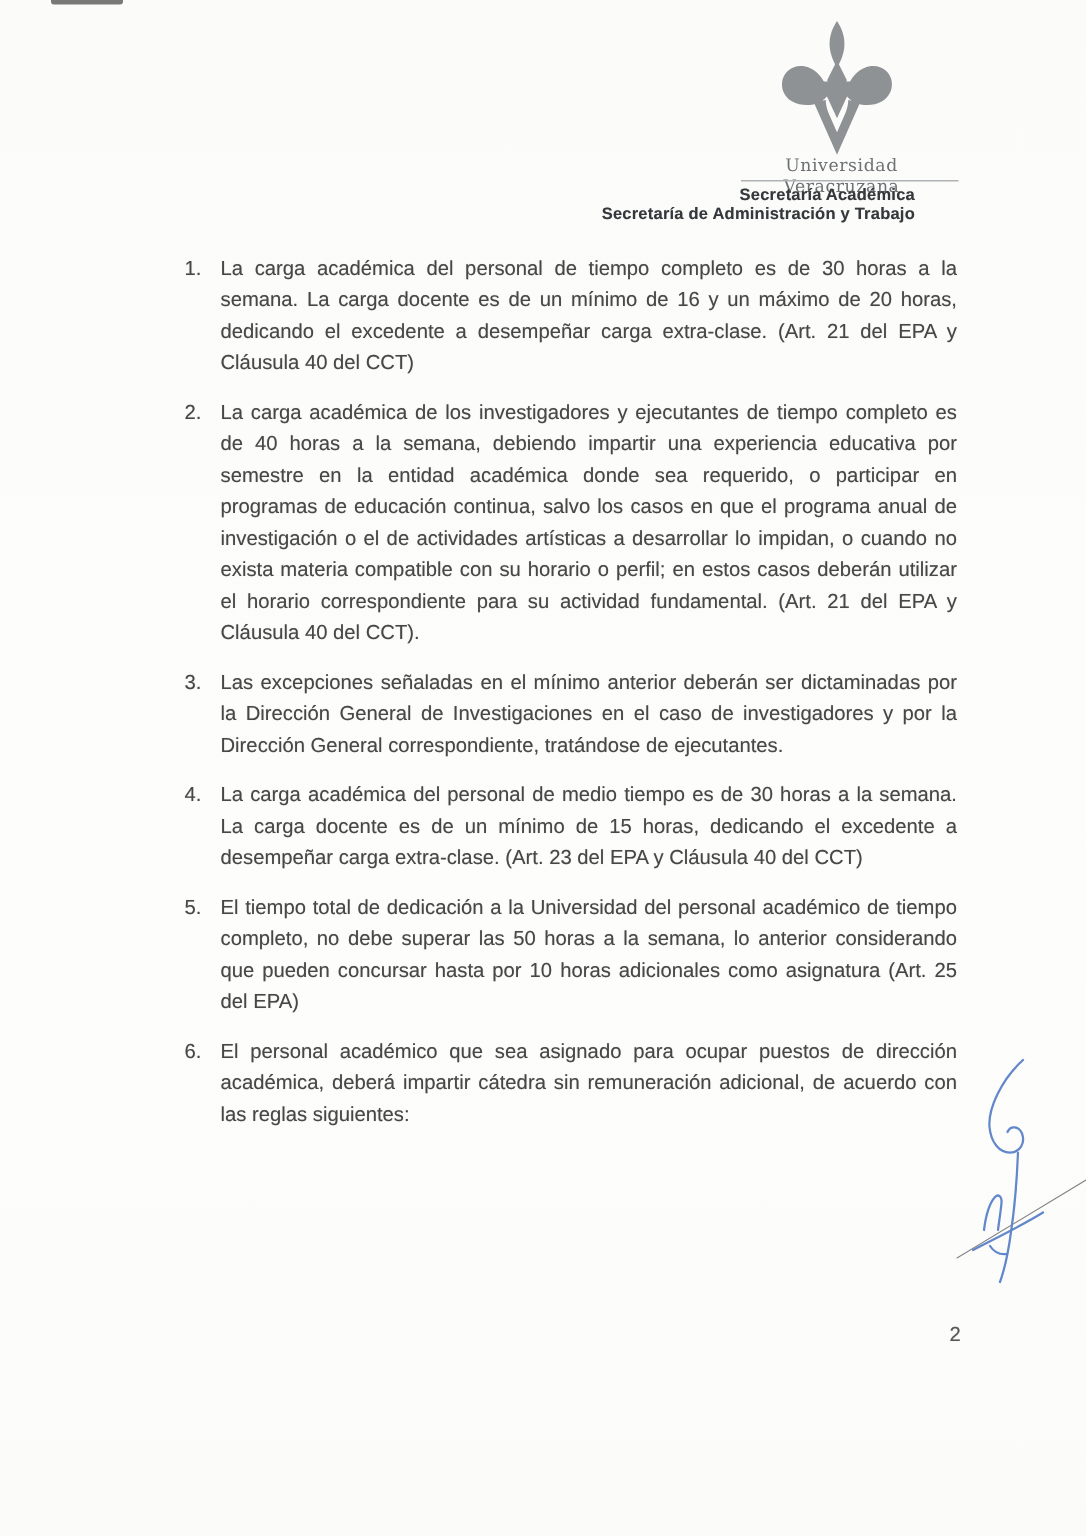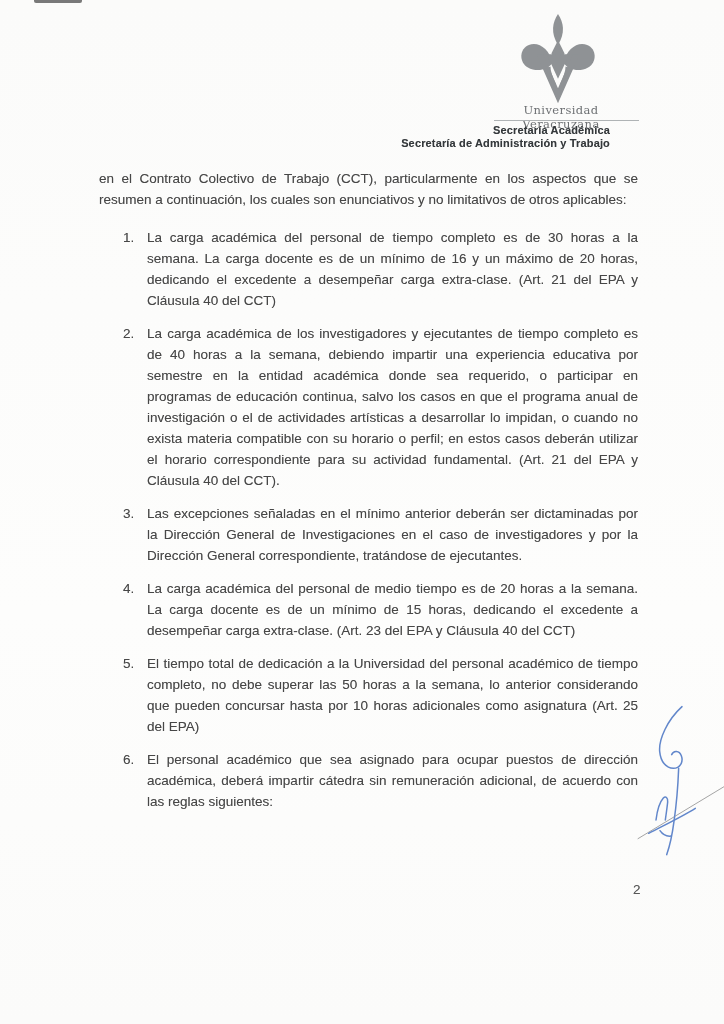--- a/index.html
+++ b/index.html
@@ -91,38 +91,37 @@
     </svg>
     <div class="univ-name">Universidad Veracruzana</div>
     <div class="header-rule"></div>
     <div class="sec-lines">
       <div>Secretaría Académica</div>
       <div>Secretaría de Administración y Trabajo</div>
     </div>
   </header>
 
   <main class="doc-body">
-    <p class="intro">en el Contrato Colectivo de Trabajo (CCT), particularmente en los aspectos que se resumen a continuación, los cuales son enunciativos y no limitativos de otros aplicables:</p>
 
     <ol class="rules">
       <li>
         <span class="num">1.</span>
         <span class="txt">La carga académica del personal de tiempo completo es de 30 horas a la semana. La carga docente es de un mínimo de 16 y un máximo de 20 horas, dedicando el excedente a desempeñar carga extra-clase. (Art. 21 del EPA y Cláusula 40 del CCT)</span>
       </li>
       <li>
         <span class="num">2.</span>
         <span class="txt">La carga académica de los investigadores y ejecutantes de tiempo completo es de 40 horas a la semana, debiendo impartir una experiencia educativa por semestre en la entidad académica donde sea requerido, o participar en programas de educación continua, salvo los casos en que el programa anual de investigación o el de actividades artísticas a desarrollar lo impidan, o cuando no exista materia compatible con su horario o perfil; en estos casos deberán utilizar el horario correspondiente para su actividad fundamental. (Art. 21 del EPA y Cláusula 40 del CCT).</span>
       </li>
       <li>
         <span class="num">3.</span>
         <span class="txt">Las excepciones señaladas en el mínimo anterior deberán ser dictaminadas por la Dirección General de Investigaciones en el caso de investigadores y por la Dirección General correspondiente, tratándose de ejecutantes.</span>
       </li>
       <li>
         <span class="num">4.</span>
-        <span class="txt">La carga académica del personal de medio tiempo es de 20 horas a la semana. La carga docente es de un mínimo de 15 horas, dedicando el excedente a desempeñar carga extra-clase. (Art. 23 del EPA y Cláusula 40 del CCT)</span>
+        <span class="txt">La carga académica del personal de medio tiempo es de 30 horas a la semana. La carga docente es de un mínimo de 15 horas, dedicando el excedente a desempeñar carga extra-clase. (Art. 23 del EPA y Cláusula 40 del CCT)</span>
       </li>
       <li>
         <span class="num">5.</span>
         <span class="txt">El tiempo total de dedicación a la Universidad del personal académico de tiempo completo, no debe superar las 50 horas a la semana, lo anterior considerando que pueden concursar hasta por 10 horas adicionales como asignatura (Art. 25 del  EPA)</span>
       </li>
       <li>
         <span class="num">6.</span>
         <span class="txt">El personal académico que sea asignado para ocupar puestos de dirección académica, deberá impartir cátedra sin remuneración adicional, de acuerdo con las reglas siguientes:</span>
       </li>
     </ol>

